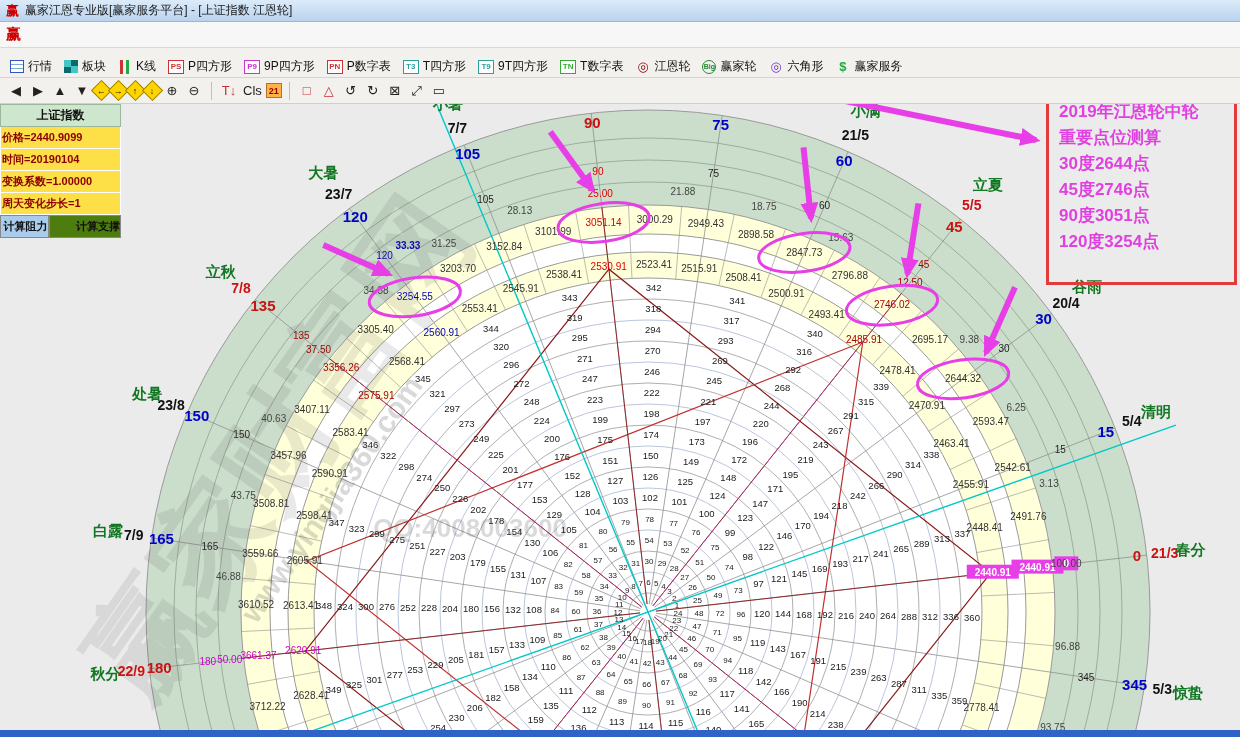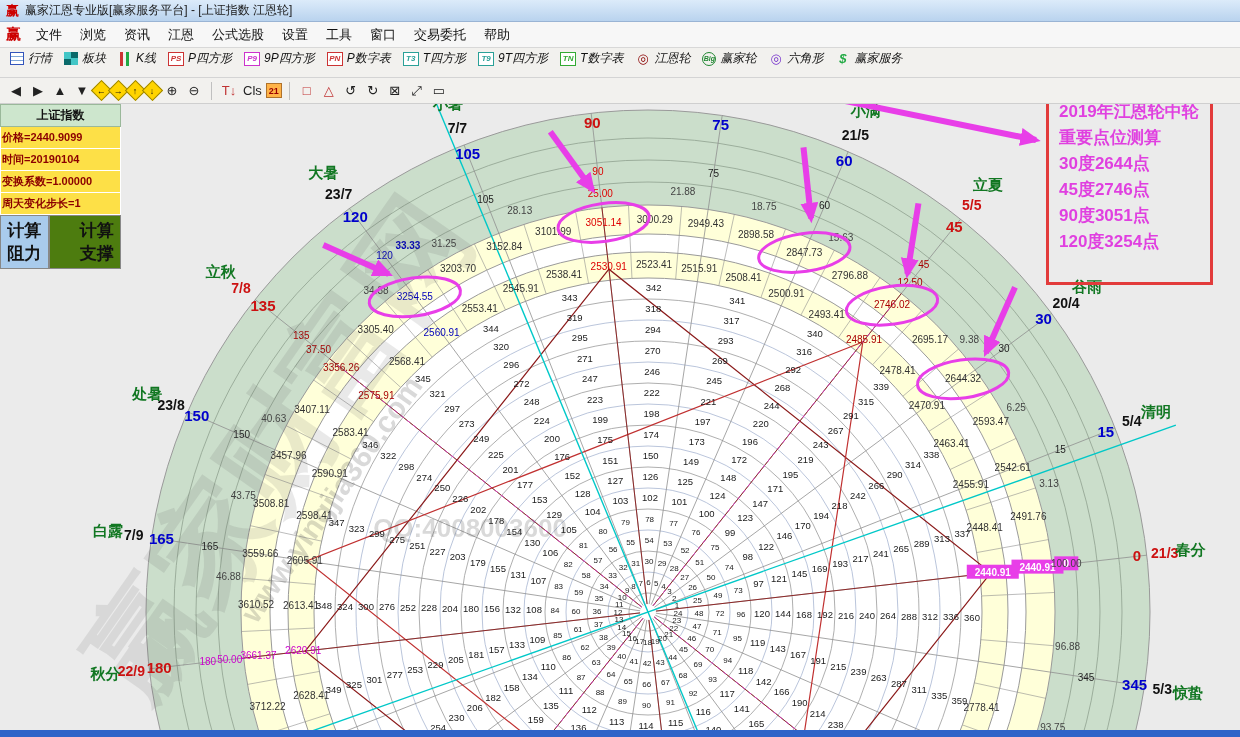--- a/index.html
+++ b/index.html
@@ -8,21 +8,21 @@
   
   .titlebar{position:absolute;left:0;top:0;width:100%;height:22px;z-index:5;
     background:linear-gradient(#dcebfa,#b9d3ee);display:flex;align-items:center;padding:0 6px;
     border-bottom:1px solid #9ab4d4;font-size:12px;color:#1a1a1a;}
   .logo{color:#c00;font-weight:bold;font-size:13px;margin-right:6px;}
   .menubar{position:absolute;left:0;top:22px;width:100%;height:26px;z-index:5;
     background:#f7f7f7;border-bottom:1px solid #d8d8d8;display:flex;align-items:center;padding:0 6px;}
   .menubar .logo{font-size:15px;}
   .menu-item{padding:2px 9px;font-size:13px;color:#111;cursor:default;}
   .toolbar{position:absolute;left:0;top:48px;width:100%;height:30px;z-index:5;
-    background:#f2f1ee;border-bottom:1px solid #d4d4d4;display:flex;align-items:flex-start;padding:0 4px;font-style:italic;}
+    background:#f2f1ee;border-bottom:1px solid #d4d4d4;display:flex;align-items:flex-end;padding:0 4px;}
   .tb-item{display:flex;align-items:center;gap:4px;padding:2px 6px;font-size:12px;color:#111;}
   .tb-icon{width:15px;height:15px;display:inline-flex;align-items:center;justify-content:center;
     font-size:13px;line-height:1;}
   .i-table{border:1px solid #3355bb;background:
      repeating-linear-gradient(#fff 0 3px,#7fa7d8 3px 4px),#fff;width:14px;height:13px;}
   .i-blocks{width:14px;height:13px;background:conic-gradient(#0a6a6a 0 25%,#43c6c6 0 50%,#0a6a6a 0 75%,#43c6c6 0);}
   .i-candle{width:14px;height:14px;background:
      linear-gradient(90deg,transparent 0 2px,#cc3333 2px 5px,transparent 5px 8px,#22aa44 8px 11px,transparent 11px);}
   .badge{width:16px;height:14px;border:1px solid currentColor;font-size:8px;font-weight:bold;
     display:inline-flex;align-items:center;justify-content:center;background:#fff;}
@@ -42,54 +42,42 @@
   .main-bg{position:absolute;left:0;top:104px;width:100%;height:626px;background:#ebebeb;z-index:0;}
   #wheel{position:absolute;left:0;top:0;z-index:1;}
   #overlay{position:absolute;left:0;top:0;z-index:4;pointer-events:none;}
   
   .panel{position:absolute;left:0;top:104px;width:121px;z-index:3;font-weight:bold;}
   .panel .hd{background:#cde6cd;border:1px solid #9ab89a;color:#111;font-size:12px;
     text-align:center;padding:2px 0;}
   .panel .row{background:#fde047;border:1px solid #fff;border-top:none;color:#8b0000;
     font-size:11px;padding:3px 1px;white-space:nowrap;overflow:hidden;}
   .panel .btns{display:flex;}
-  .panel .btn{flex:1;font-size:17px;color:#111;text-align:center;padding:3px 0;border:1px solid #888;}
+  .panel .btn{flex:1;font-size:11px;color:#111;text-align:right;padding:3px 0;border:1px solid #888;}
   .panel .btn.b1{background:#a9cbec;}
   .panel .btn.b2{background:#4d7c0f;padding-left:24px;}
   
-  .redbox{position:absolute;left:1046px;top:92px;width:167px;height:193px;z-index:3;
+  .redbox{position:absolute;left:1046px;top:92px;width:191px;height:193px;z-index:3;
     border:3px solid #e23b3b;padding:4px 10px;color:#e040e0;font-size:17px;font-weight:bold;
     line-height:26px;white-space:nowrap;overflow:hidden;}
   .taskbar{position:absolute;left:0;bottom:0;width:100%;height:7px;background:#2f63c8;z-index:6;}
   text{user-select:none;}
 </style>
 </head>
 <body>
 
 <div class="window">
 
   <div class="titlebar">
     <span class="logo">赢</span>
     <span>赢家江恩专业版[赢家服务平台] - [上证指数 江恩轮]</span>
   </div>
 
   <div class="menubar">
     <span class="logo">赢</span>
-    <div id="menu-items" style="display:flex">
-        <div class="menu-item">文件</div>
-        <div class="menu-item">浏览</div>
-        <div class="menu-item">资讯</div>
-        <div class="menu-item">江恩</div>
-        <div class="menu-item">公式选股</div>
-        <div class="menu-item">设置</div>
-        <div class="menu-item">工具</div>
-        <div class="menu-item">窗口</div>
-        <div class="menu-item">交易委托</div>
-        <div class="menu-item">帮助</div>
-      </div>
   </div>
 
   <div class="toolbar" id="toolbar1">
       <div class="tb-item">
         <span class="tb-icon i-table"></span>
         <span>行情</span>
       </div>
       <div class="tb-item">
         <span class="tb-icon i-blocks"></span>
         <span>板块</span>

